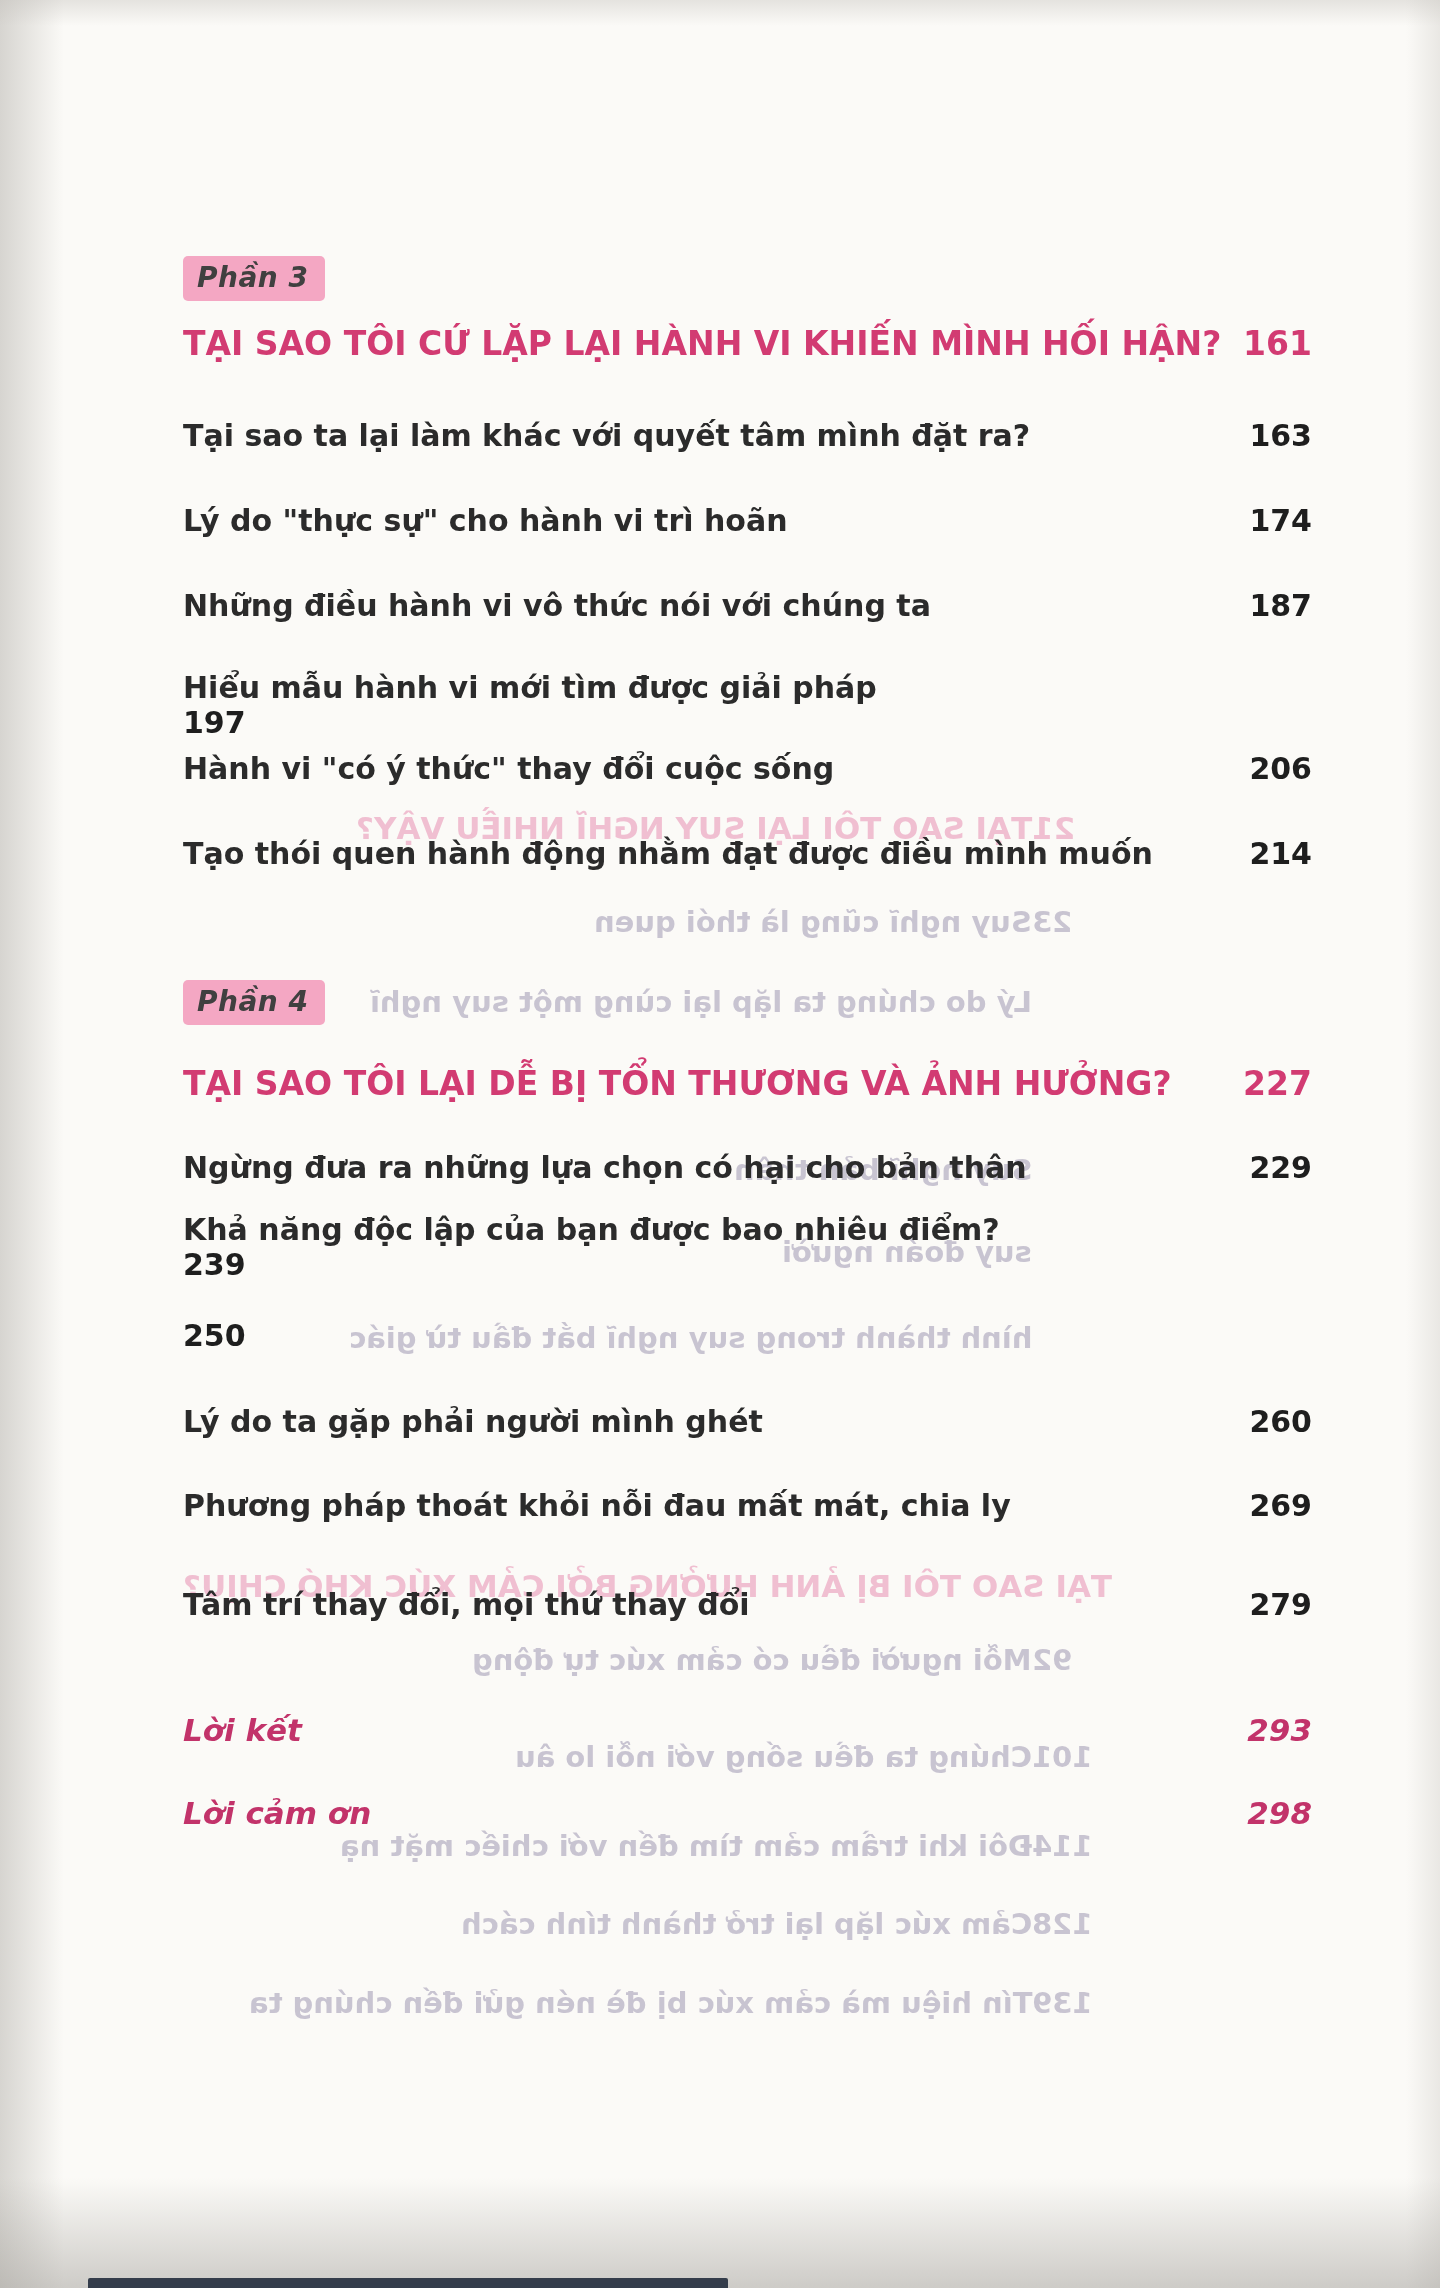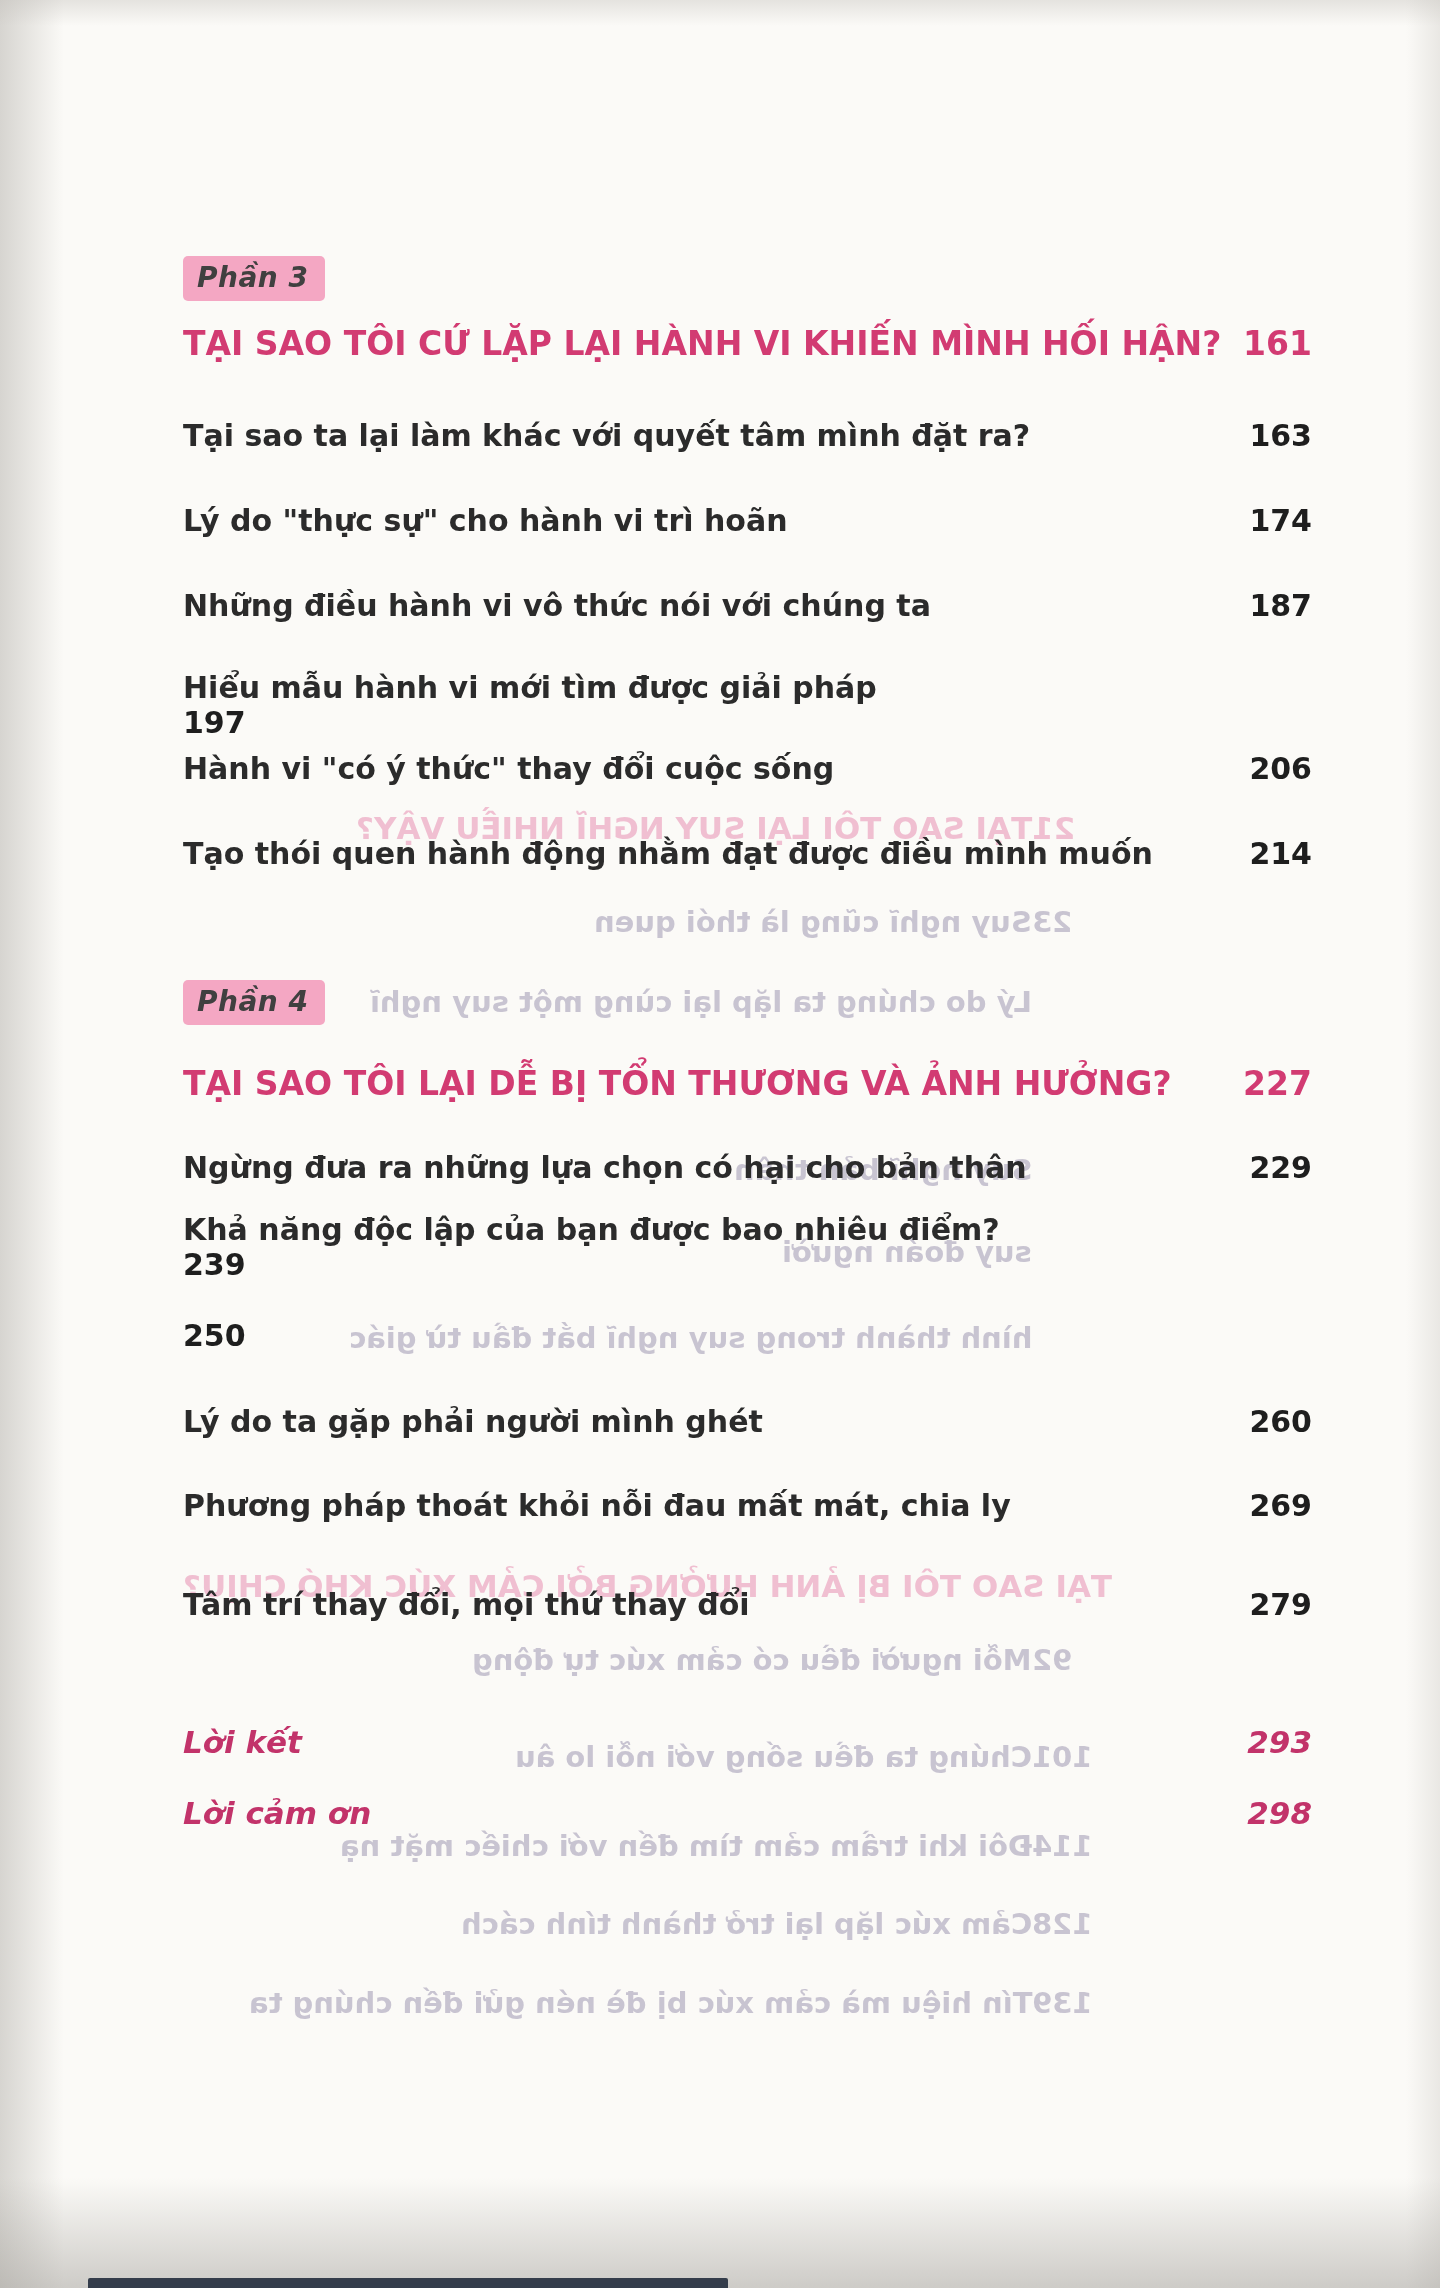--- a/index.html
+++ b/index.html
@@ -111,21 +111,21 @@
   .r-214  { top: 836px; }
 
   .r-h4   { top: 1064px; }
   .r-229  { top: 1150px; }
   .r-239  { top: 1212px; flex-direction: column; }
   .r-250  { top: 1318px; }
   .r-260  { top: 1404px; }
   .r-269  { top: 1488px; }
   .r-279  { top: 1587px; }
 
-  .r-293  { top: 1712px; margin-top: 12px; }
+  .r-293  { top: 1712px; }
   .r-298  { top: 1795px; gap: 25px; }
 </style>
 </head>
 <body>
 
 <div class="page">
 
   <div class="bleed-layer">
     <div class="bleed bl-heading bl-0">
       <span class="bl-label">TẠI SAO TÔI LẠI SUY NGHĨ NHIỀU VẬY?</span>

